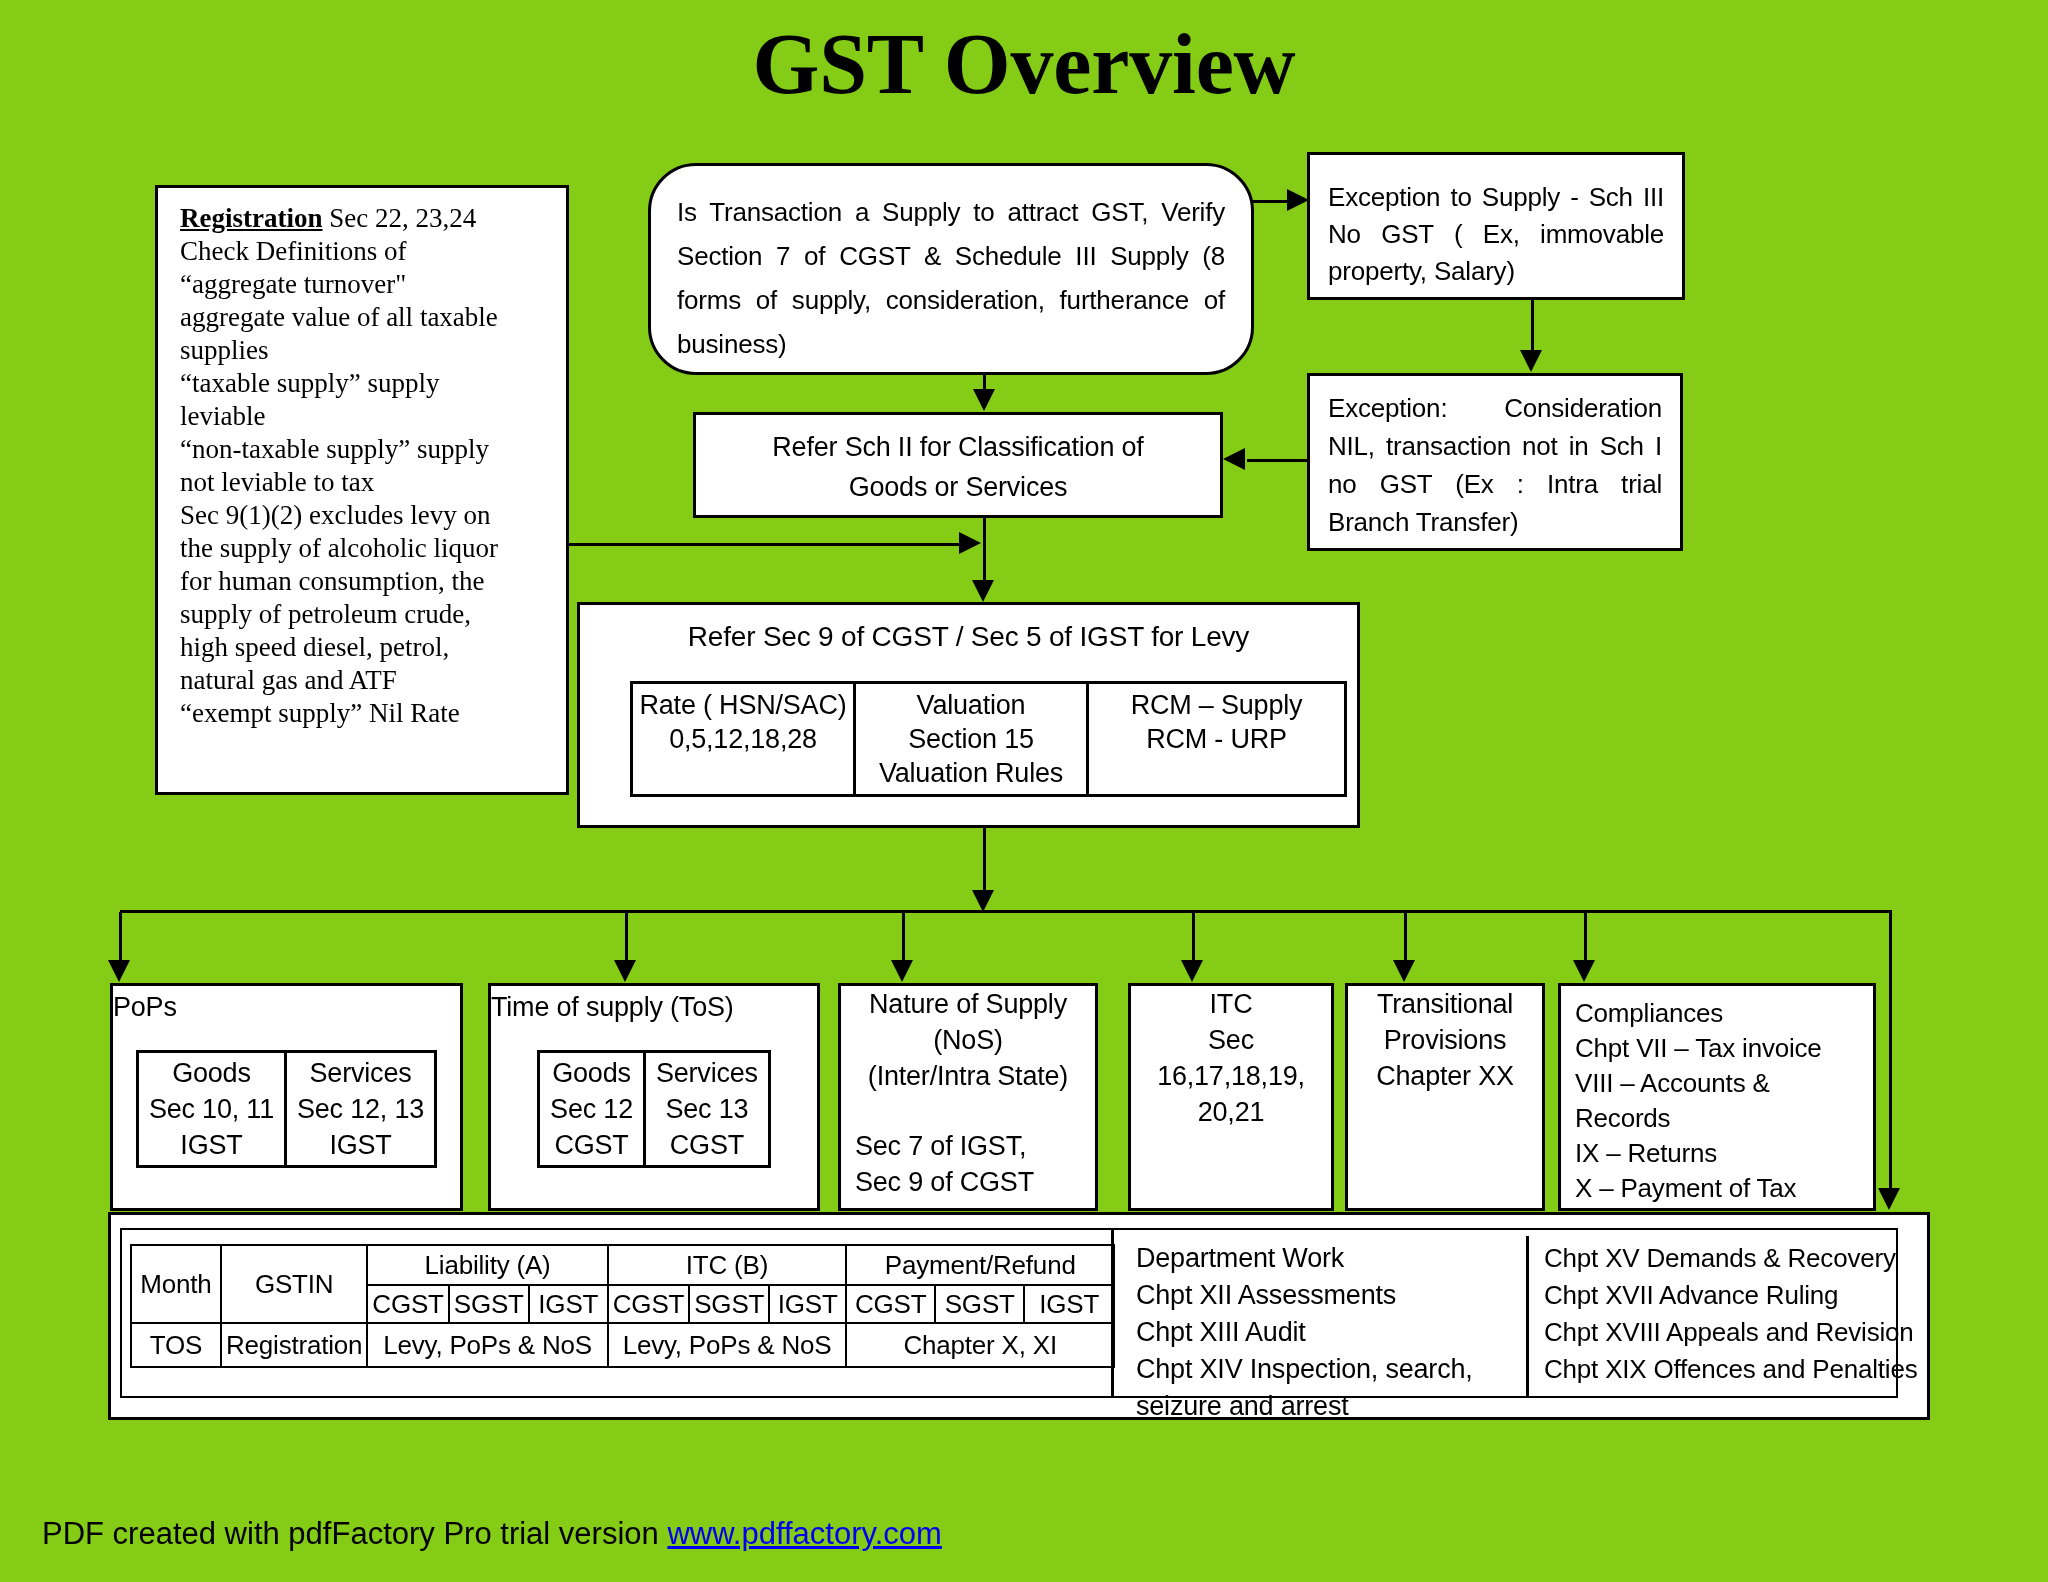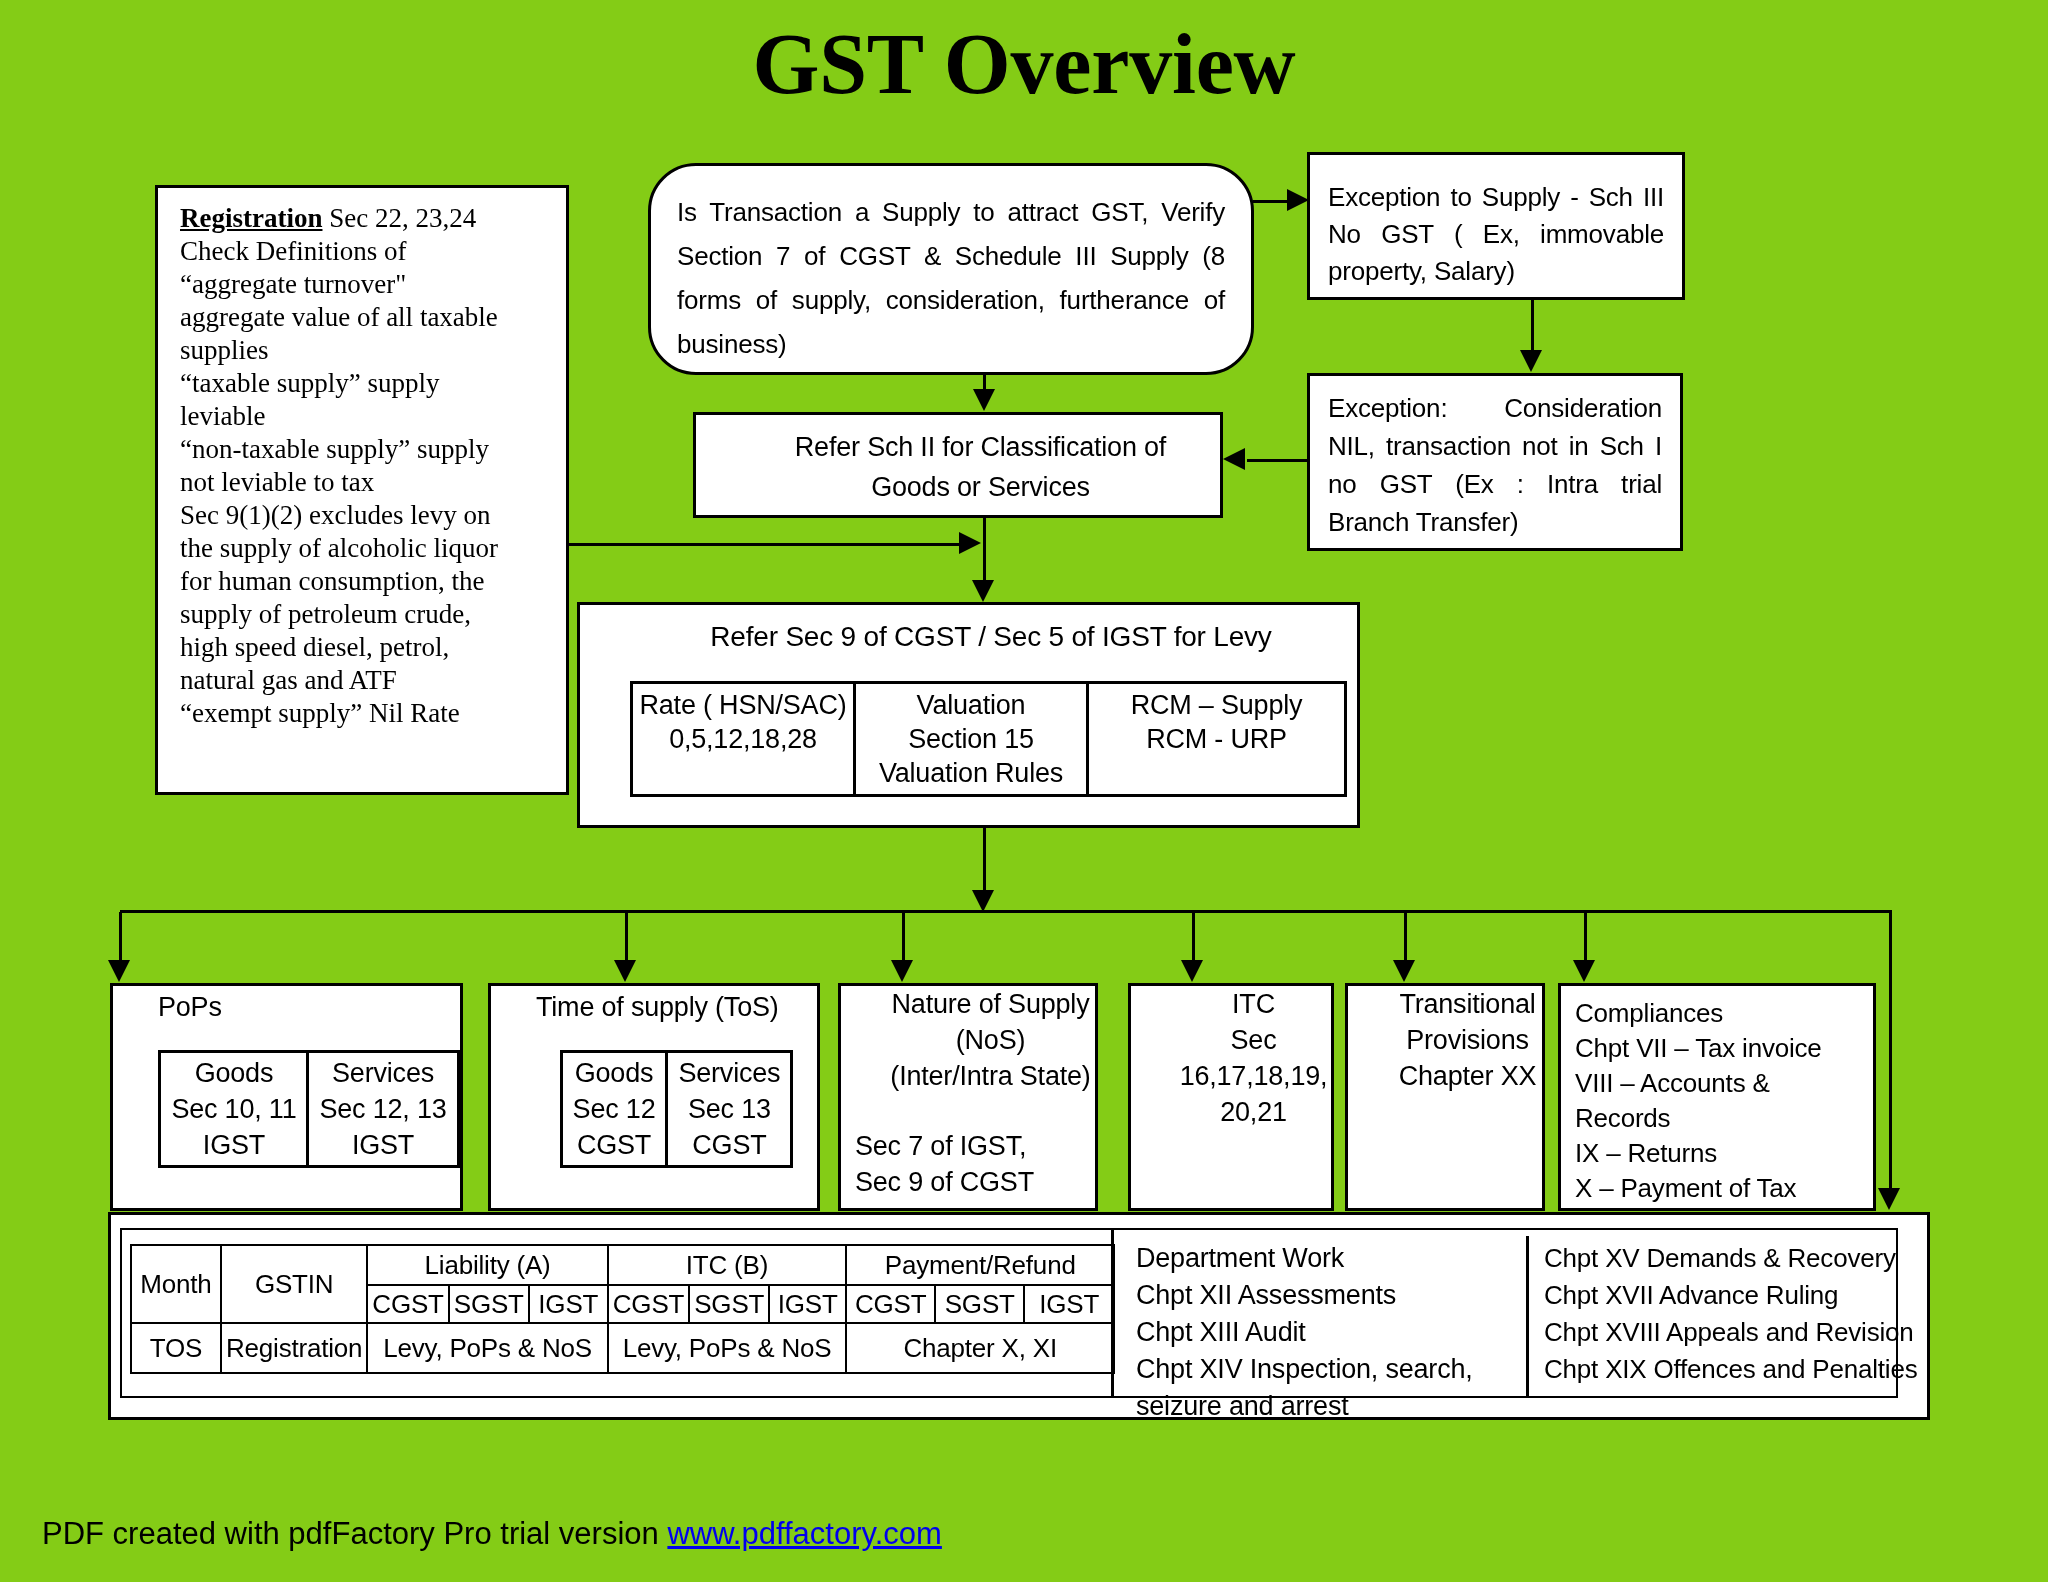--- a/index.html
+++ b/index.html
@@ -2,21 +2,21 @@
 <html><head>
 <meta charset="utf-8">
 <style>
   * { box-sizing: border-box; margin: 0; padding: 0; }
   html,body { background:#fff; }
   .canvas {
     position: relative; width: 2048px; height: 1582px; background: #84cc16;
     font-family: "Liberation Sans", sans-serif; color:#000;
     letter-spacing: -0.2px; overflow: hidden;
   }
-  .box { position:absolute; border:3px solid #000; background:#fff;padding-left:45px; }
+  .box { position:absolute; border:3px solid #000; background:#fff; }
   .title {
     position:absolute; left:0; top:14px; width:100%; text-align:center;
     font-family:"Liberation Serif", serif; font-weight:bold; font-size:86px;
   }
   
   .reg { left:155px; top:185px; width:414px; height:610px; padding:14px 22px;
          font-family:"Liberation Serif", serif; font-size:27px; line-height:33px; letter-spacing:0; }
   .reg-head { font-weight:bold; text-decoration:underline; }
   
   .supplyq { left:648px; top:163px; width:606px; height:212px; border-radius:48px;
@@ -50,21 +50,21 @@
   .centerlines { margin-top:0; font-size:27px; line-height:36px; }
   .compl { left:1558px; width:318px; padding:10px 14px; font-size:26px; line-height:35px; }
   
   .bottom-outer { left:108px; top:1212px; width:1822px; height:208px; }
   .bottom-inner { left:120px; top:1228px; width:1778px; height:170px; border-width:2px; }
   .btable { position:absolute; left:130px; top:1244px; }
   .btable th, .btable td { border:2px solid #000; font-weight:normal; text-align:center;
                            font-size:26px; padding:0 4px; }
   .btable .r1 th { height:40px; }
   .btable .r2 th { height:38px; }
-  .btable .r3 td { height:50px; }
+  .btable .r3 td { height:44px; }
   .dept { position:absolute; left:1136px; top:1240px; width:382px; font-size:27px; line-height:37px; }
   .chapters { position:absolute; left:1544px; top:1240px; width:350px; font-size:26px; line-height:37px; }
   .chapters > div { white-space:nowrap; }
   .vdiv { position:absolute; width:3px; background:#000; }
   
   .vline { position:absolute; width:3px; background:#000; }
   .hline { position:absolute; height:3px; background:#000; }
   .arr { position:absolute; width:0; height:0; }
   .arr-down  { border-left:11px solid transparent; border-right:11px solid transparent; border-top:22px solid #000; }
   .arr-right { border-top:11px solid transparent; border-bottom:11px solid transparent; border-left:22px solid #000; }

